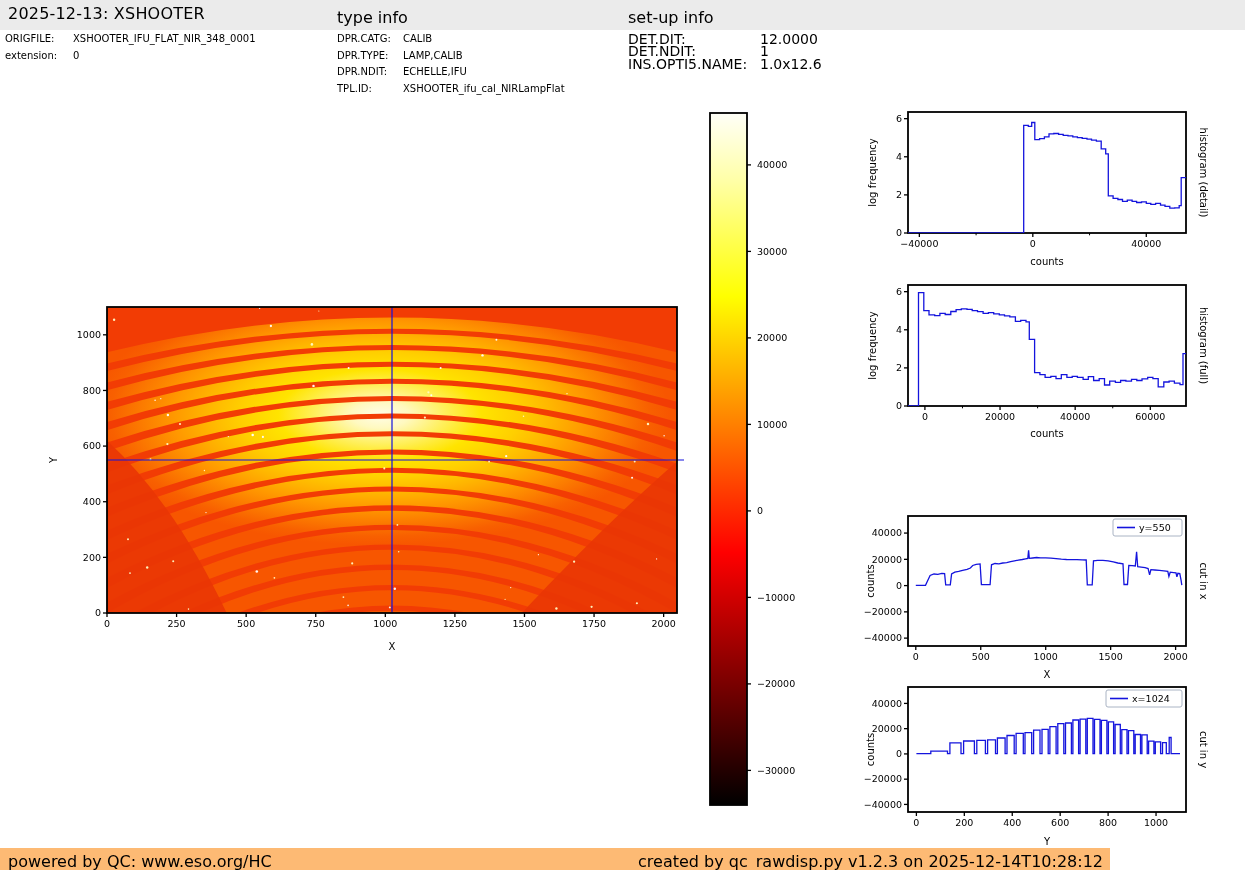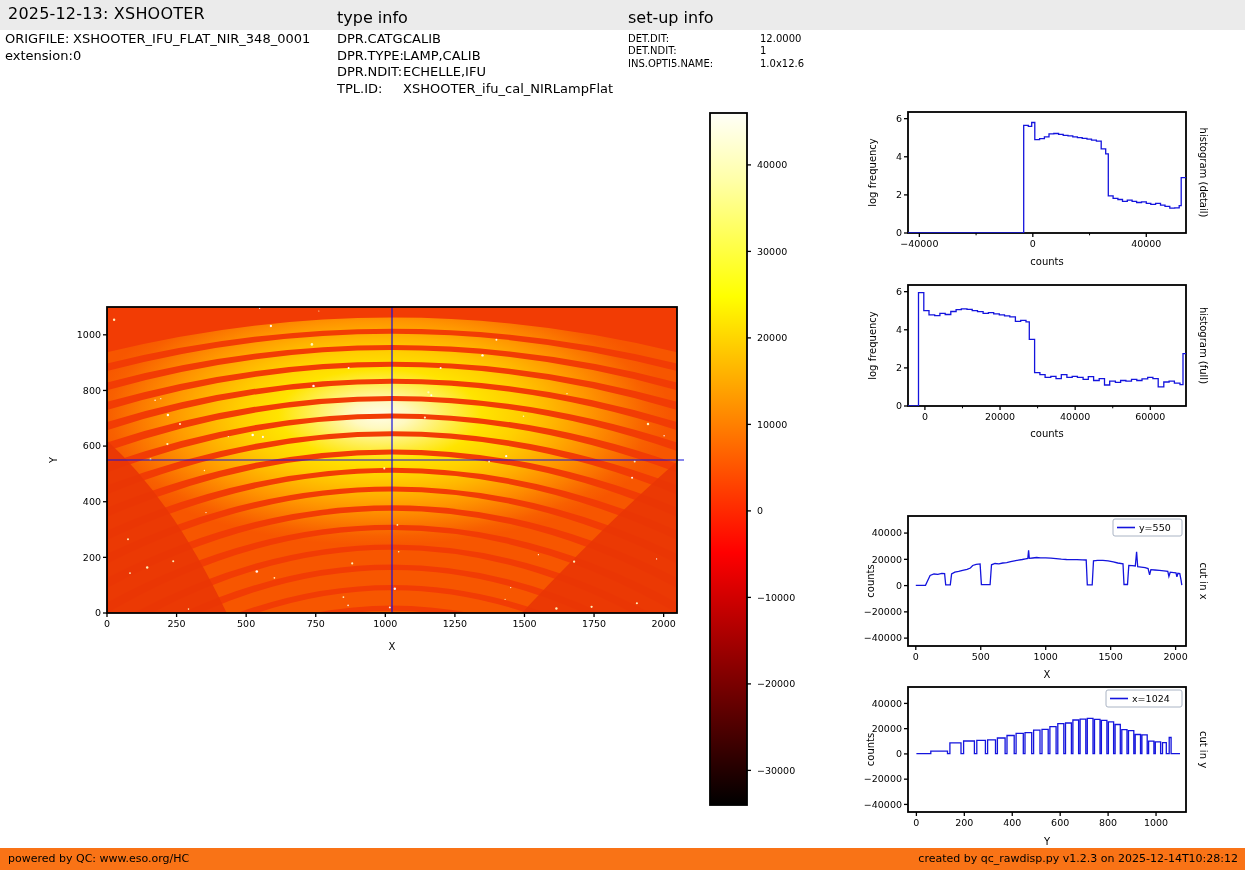--- a/index.html
+++ b/index.html
@@ -3,36 +3,36 @@
 <meta charset="utf-8">
 <style>
   html,body{margin:0;padding:0;}
   body{width:1245px;height:870px;position:relative;background:#ffffff;
        font-family:"DejaVu Sans","Liberation Sans",sans-serif;color:#000;overflow:hidden;}
   .topbar{position:absolute;left:0;top:0;width:1245px;height:30px;background:#ebebeb;}
   .title{position:absolute;left:8px;top:4px;font-size:16px;letter-spacing:0.2px;}
   .sechead{position:absolute;top:8px;font-size:16px;}
   #type-head{left:337px;}
   #setup-head{left:628px;}
-  .meta{position:absolute;font-size:13px;line-height:16.5px;}
+  .meta{position:absolute;font-size:10px;line-height:16.5px;}
   .meta .row{display:flex;}
   #file-info{left:5px;top:31px;}
   #file-info .lab{width:68px;flex:0 0 68px;}
   #type-info{left:337px;top:31px;}
   #type-info .lab{width:66px;flex:0 0 66px;}
-  #setup-info{left:628px;top:33px;font-size:10px;line-height:12.3px;}
+  #setup-info{left:628px;top:33px;font-size:14px;line-height:12.3px;}
   #setup-info .lab{width:132px;flex:0 0 132px;}
   svg{position:absolute;}
   #main-image{left:40px;top:295px;}
   #colorbar{left:700px;top:105px;}
   #hist-detail{left:860px;top:100px;}
   #hist-full{left:860px;top:273px;}
   #cut-x{left:860px;top:503px;}
   #cut-y{left:860px;top:673px;}
-  .footer{position:absolute;left:0;top:848px;width:1245px;height:22px;background:#f97316;font-size:11px;}
+  .footer{position:absolute;left:0;top:848px;width:1110px;height:22px;background:#fdba74;font-size:16px;}
   .footer .fl{position:absolute;left:8px;top:4px;}
   .footer .fr{position:absolute;right:7px;top:4px;}
   text{font-family:"DejaVu Sans","Liberation Sans",sans-serif;}
 </style>
 </head>
 <body>
 
 <div class="topbar">
   <div class="title">2025-12-13: XSHOOTER</div>
   <div class="sechead" id="type-head">type info</div>

